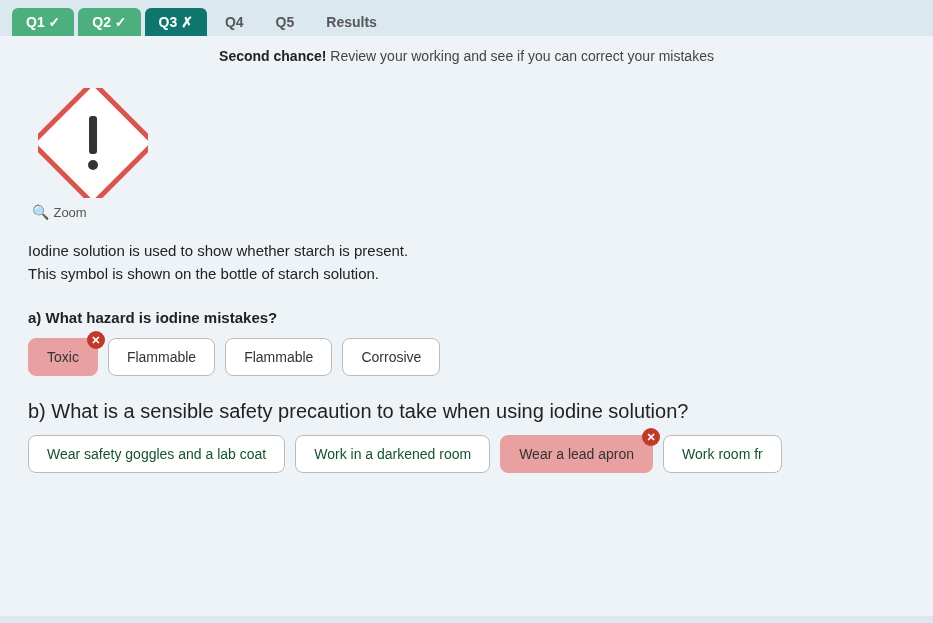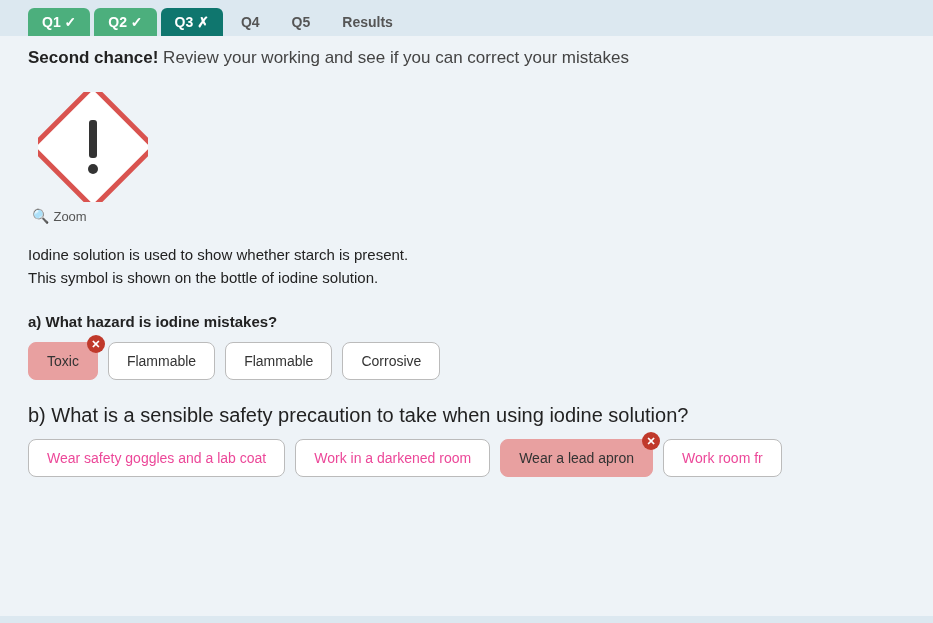--- a/index.html
+++ b/index.html
@@ -9,21 +9,21 @@
       min-height: 623px;
       width: 933px;
       overflow: hidden;
     }
 
     
     .tab-bar {
       display: flex;
       align-items: flex-end;
       background: #dce8f0;
-      padding: 8px 12px 0 28px;
+      padding: 8px 12px 0 12px;
       gap: 4px;
     }
     .tab {
       padding: 6px 14px;
       border-radius: 6px 6px 0 0;
       font-size: 14px;
       font-weight: 600;
       cursor: pointer;
       border: none;
       background: transparent;
@@ -43,22 +43,22 @@
 
     
     .main-content {
       background: #eef3f7;
       margin: 0 0 0 0;
       padding: 12px 28px 20px 28px;
       min-height: 580px;
     }
 
     .second-chance-bar {
-      text-align: left;
-      font-size: 17px;
+      text-align: center;
+      font-size: 14px;
       color: #444;
       margin-bottom: 14px;
     }
     .second-chance-bar strong {
       font-weight: 700;
       color: #222;
     }
 
     
     .hazard-symbol-container {
@@ -160,21 +160,21 @@
       gap: 10px;
       align-items: center;
     }
 
     .answer-btn-b {
       padding: 10px 18px;
       border-radius: 8px;
       border: 1.5px solid #bbb;
       background: white;
       font-size: 14px;
-      color: #ec4899;
+      color: #14532d;
       cursor: pointer;
       white-space: nowrap;
       position: relative;
     }
     .answer-btn-b.selected-wrong {
       background: #e8a0a0;
       border-color: #e8a0a0;
       color: #333;
     }
     .answer-btn-b.partial {
@@ -214,21 +214,21 @@
     </div>
 
     <div class="zoom-link">
       <span class="zoom-icon">🔍</span>
       <span>Zoom</span>
     </div>
   </div>
 
   <div class="question-text">
     <div>Iodine solution is used to show whether starch is present.</div>
-    <div>This symbol is shown on the bottle of iodine solution.</div>
+    <div>This symbol is shown on the bottle of starch solution.</div>
   </div>
 
   <div class="part-label">a)  What hazard is iodine mistakes?</div>
 
   <div class="answer-row">
     <button class="answer-btn selected-wrong">
       <span>Toxic</span>
       <span class="x-badge">✕</span>
     </button>
     <button class="answer-btn">

